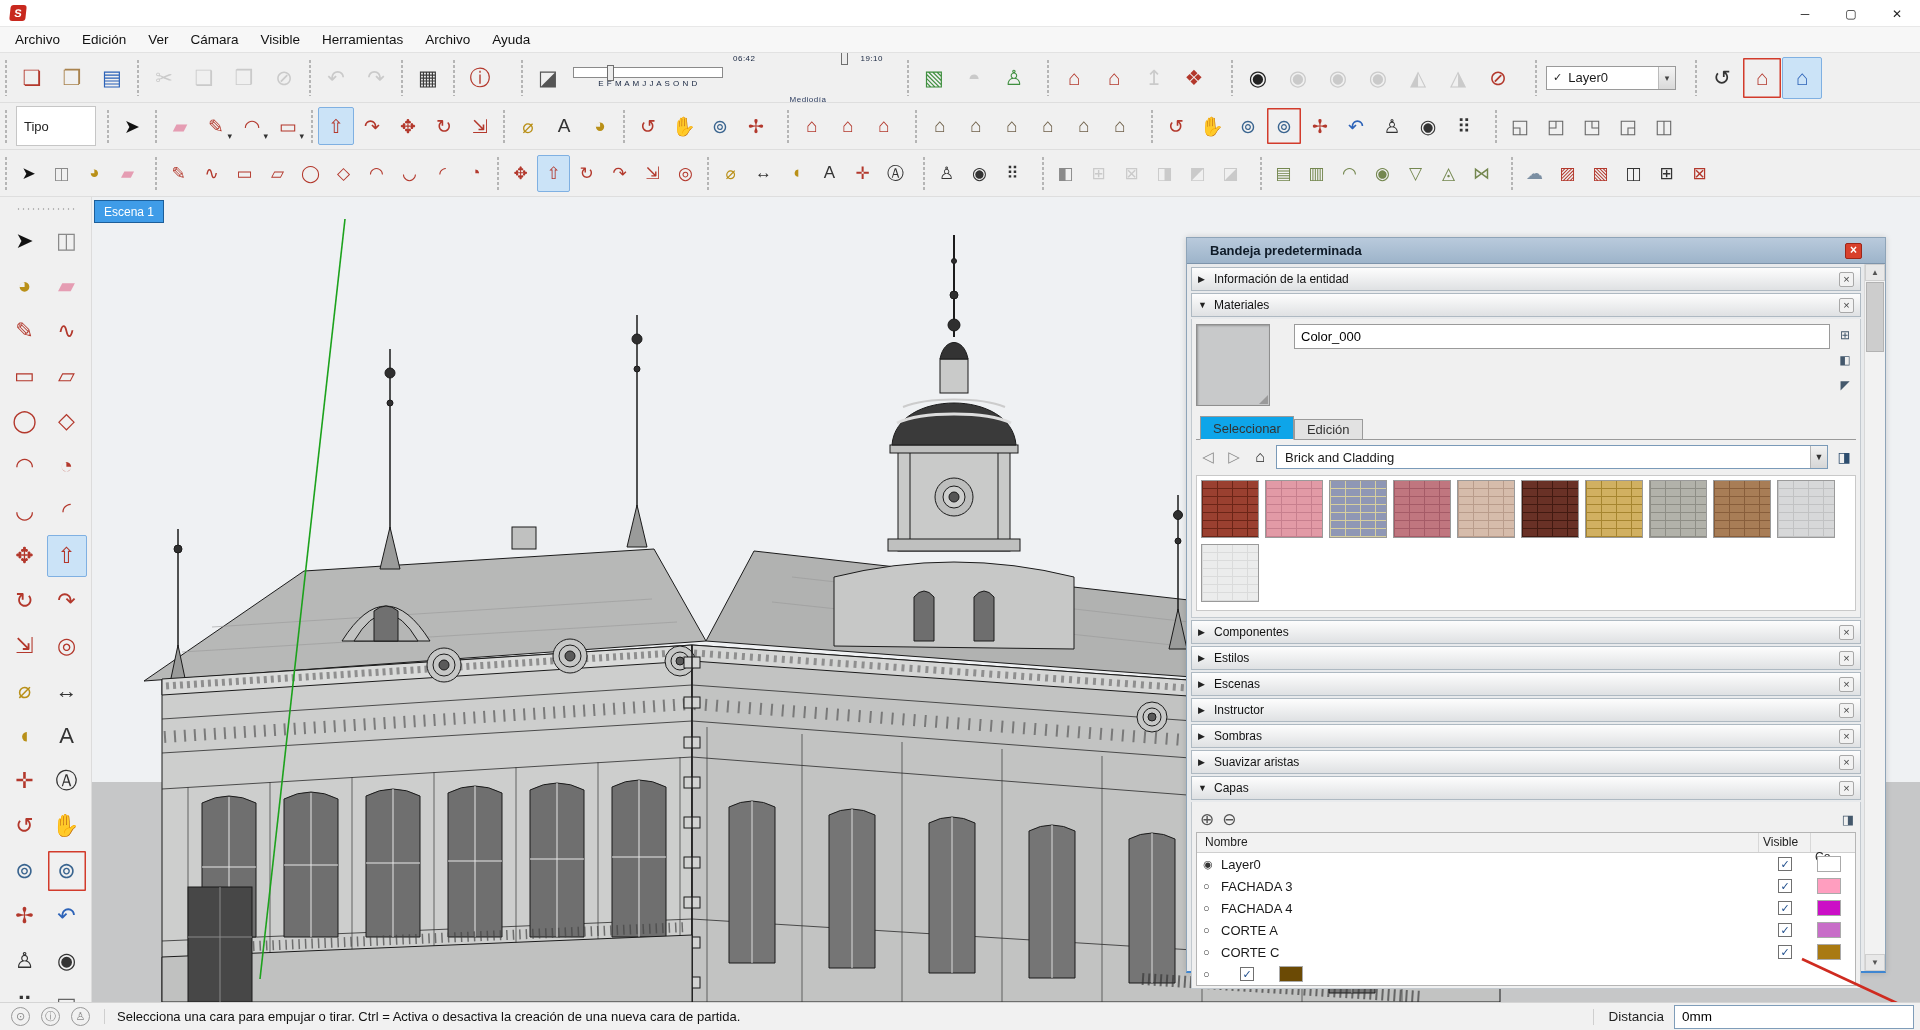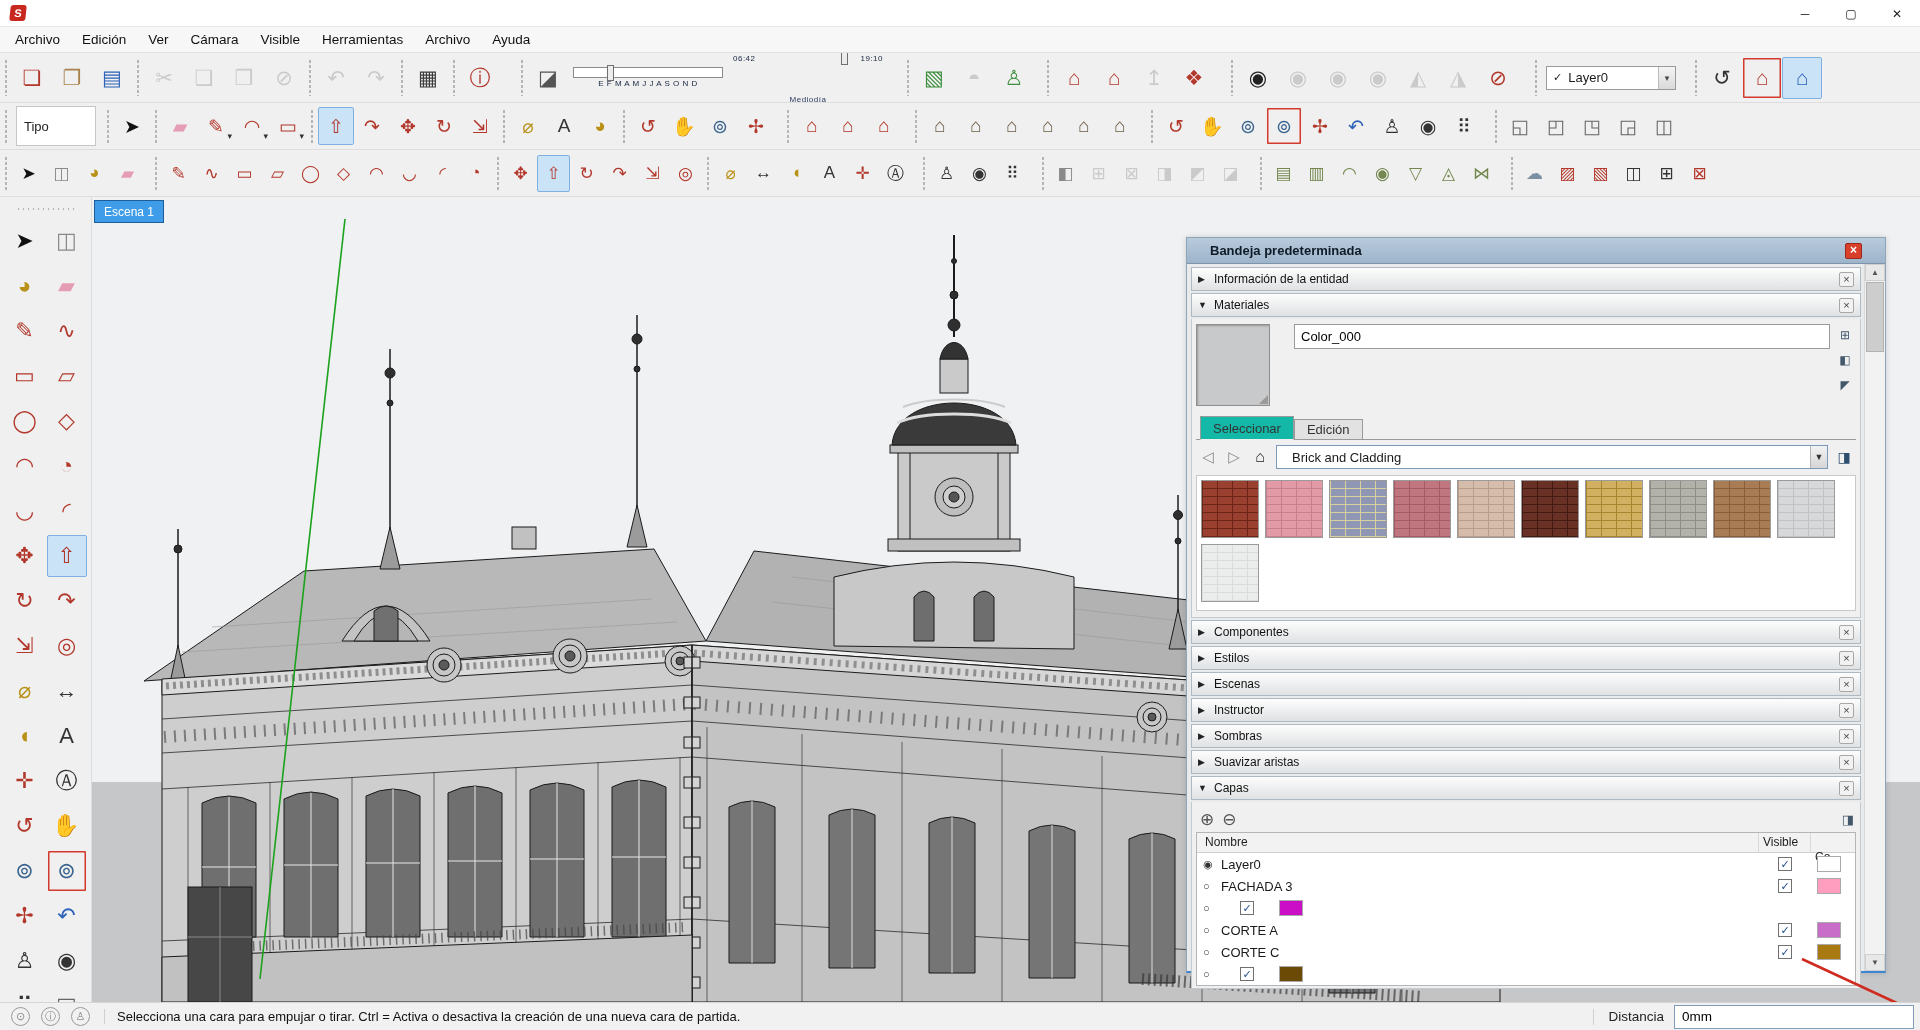--- a/index.html
+++ b/index.html
@@ -76,25 +76,25 @@
   #materials-body{background:#f0f0f0;border:1px solid #c2c9cf;border-top:none;margin-bottom:2px;padding:5px 4px 6px 4px;}
   #mat-top{display:flex;}
   #mat-preview{width:74px;height:82px;background:#c8c9ca;border:1px solid #8f8f8f;box-shadow:inset 1px 1px 2px rgba(0,0,0,.25);position:relative;}
   #mat-preview .rsz{position:absolute;right:1px;bottom:1px;width:0;height:0;border-left:9px solid transparent;border-bottom:9px solid #9a9a9a;}
   #mat-namewrap{flex:1;margin-left:24px;}
   #mat-name{width:100%;height:25px;border:1px solid #9a9a9a;background:#fff;font-size:13px;padding-left:6px;font-family:"Liberation Sans",sans-serif;}
   #mat-sidebtns{width:22px;display:flex;flex-direction:column;align-items:center;gap:8px;padding-top:2px;margin-left:4px;}
   .mat-mini{width:17px;height:17px;display:flex;align-items:center;justify-content:center;font-size:12px;color:#44586c;}
   #mat-tabs{display:flex;align-items:flex-end;height:26px;margin-top:8px;border-bottom:1px solid #9a9a9a;padding-left:4px;}
   .mtab{padding:0 12px;font-size:13px;border:1px solid #9a9a9a;border-bottom:none;background:#e2e2e2;height:20px;line-height:20px;color:#333;}
-  .mtab.active{background:#14b8a6;height:24px;line-height:24px;margin-bottom:-1px;border-bottom:1px solid #f0f0f0;}
+  .mtab.active{background:#0ea5e9;height:24px;line-height:24px;margin-bottom:-1px;border-bottom:1px solid #f0f0f0;}
   #mat-nav{display:flex;align-items:center;height:32px;gap:6px;padding:2px 2px 0 2px;}
   .nav-arrow{font-size:15px;color:#8a8a8a;width:20px;text-align:center;}
   .nav-home{font-size:16px;color:#222;width:20px;text-align:center;}
-  #mat-collection{flex:1;height:24px;background:#fff;border:1px solid #7a9ab8;display:flex;align-items:center;padding-left:15px;font-size:13px;}
+  #mat-collection{flex:1;height:24px;background:#fff;border:1px solid #7a9ab8;display:flex;align-items:center;padding-left:8px;font-size:13px;}
   #mat-collection .caret{margin-left:auto;width:17px;height:22px;background:linear-gradient(#f2f2f2,#d6d6d6);border-left:1px solid #b5b5b5;display:flex;align-items:center;justify-content:center;font-size:9px;color:#333;}
   #mat-openlib{width:20px;text-align:center;font-size:14px;color:#2d4d6e;}
   #swatch-area{background:#fff;border:1px solid #c9c9c9;margin-top:3px;padding:4px;height:136px;}
   #swatches{display:flex;flex-wrap:wrap;gap:6px;}
   .swatch{width:58px;height:58px;border:1px solid #9a9a9a;background-image:repeating-linear-gradient(0deg,var(--l) 0 1px,transparent 1px 8px),repeating-linear-gradient(90deg,var(--l) 0 1px,transparent 1px 15px),linear-gradient(var(--b),var(--b));}
 
   
   #layers-body{background:#f0f0f0;border:1px solid #c2c9cf;border-top:none;padding:4px 4px 2px 4px;}
   #layer-btns{display:flex;align-items:center;height:26px;gap:8px;padding-left:4px;}
   .lay-btn{font-size:17px;color:#555;}
@@ -1048,20 +1048,21 @@
                   <span class="lname">FACHADA 3</span>
                   <div class="cb">
                     <div class="cbbox">✓</div>
                   </div>
                   <div class="colc">
                     <div class="colswatch" style="background: rgb(255, 158, 191);"></div>
                   </div>
                 </div>
                 <div class="lrow">
                   <span class="radio">○</span>
+                  <span class="lname">FACHADA 4</span>
                   <div class="cb">
                     <div class="cbbox">✓</div>
                   </div>
                   <div class="colc">
                     <div class="colswatch" style="background: rgb(203, 15, 198);"></div>
                   </div>
                 </div>
                 <div class="lrow">
                   <span class="radio">○</span>
                   <span class="lname">CORTE A</span>

